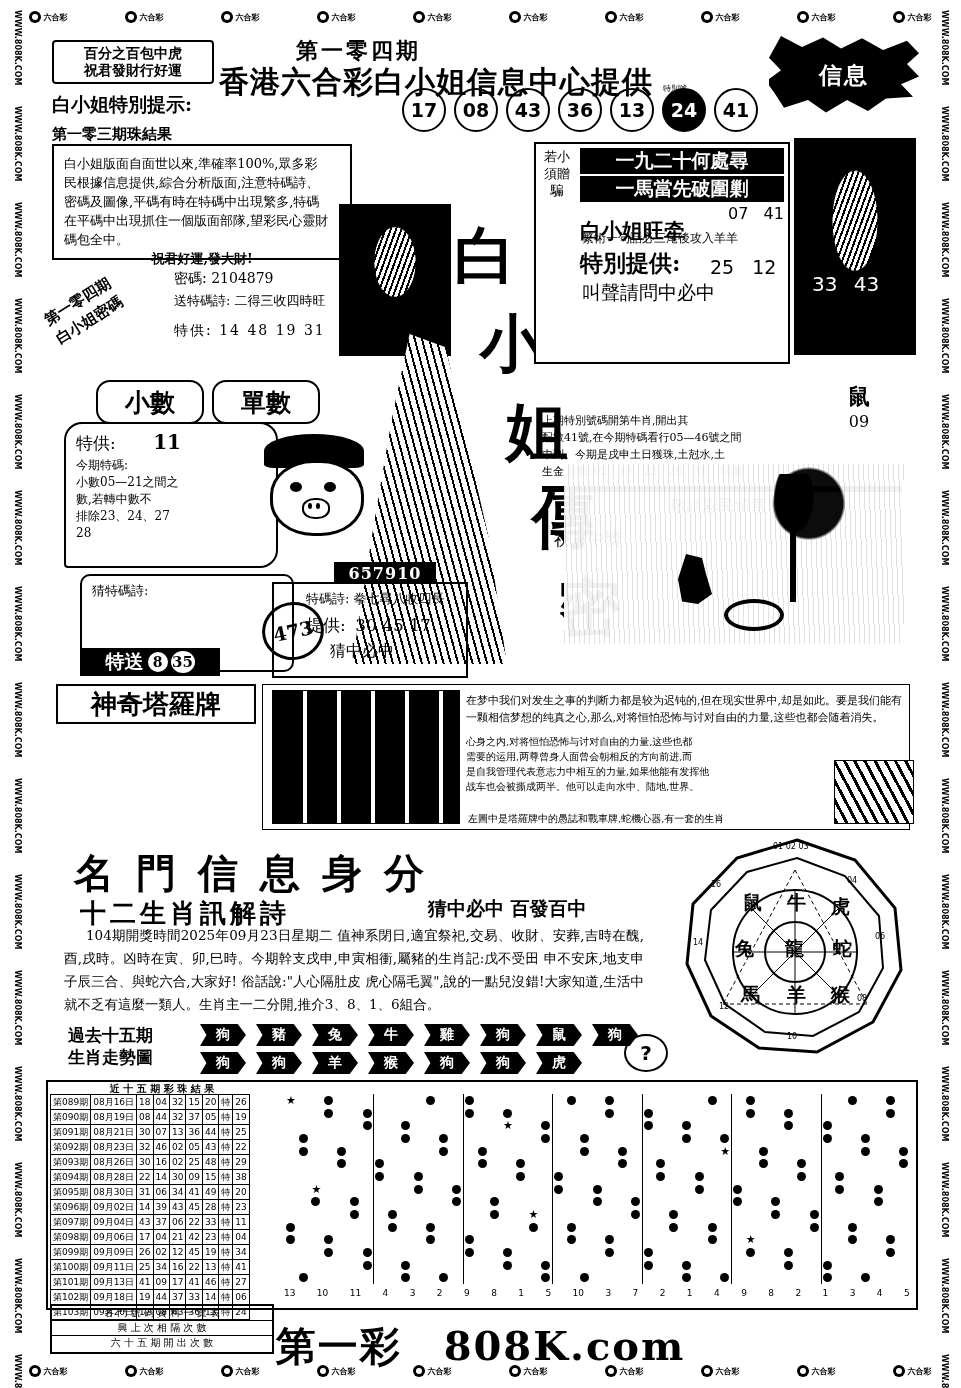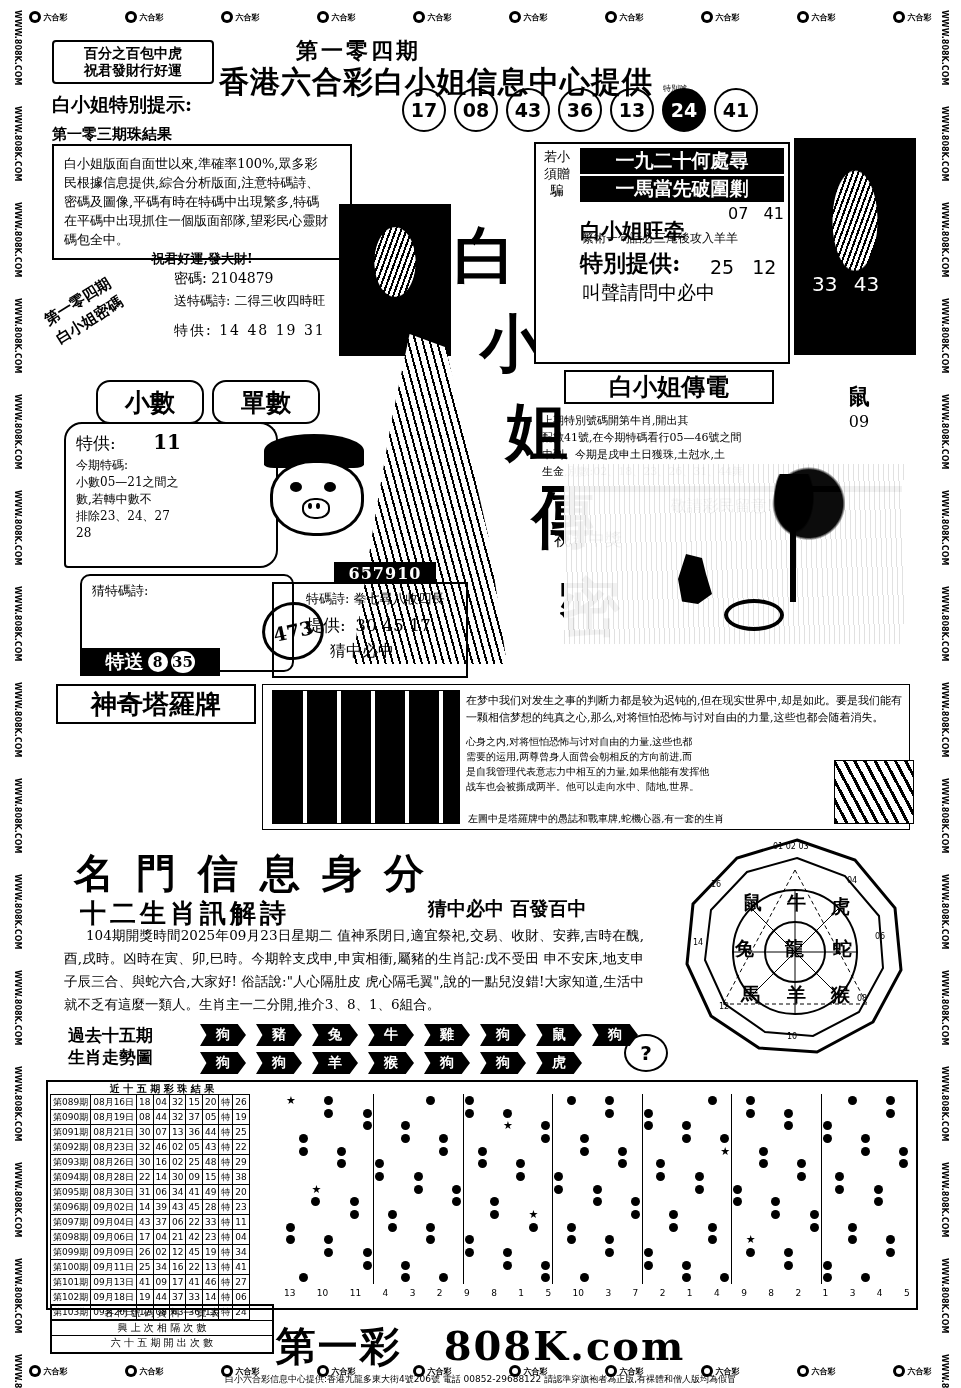--- a/index.html
+++ b/index.html
@@ -215,20 +215,23 @@
 
   <div class="content">
 
     <div class="hdr">
       <div class="badge-tl">
         <div>百分之百包中虎</div>
         <div>祝君發財行好運</div>
       </div>
       <div class="title-main">第一零四期</div>
       <div class="title-sub">香港六合彩白小姐信息中心提供</div>
+      <div class="starburst">
+          <span>信息</span>
+        </div>
 
       <div class="res-row">
         <span class="res-label">白小姐特別提示:</span>
         <div style="margin-top:6px"><span class="res-label2">第一零三期珠結果</span></div>
         <div class="balls" id="balls">
             <div class="ball">17</div>
             <div class="ball">08</div>
             <div class="ball">43</div>
             <div class="ball">36</div>
             <div class="ball">13</div>
@@ -382,23 +385,20 @@
       <span style="margin-left:12px">39</span>
     </div>
     <div style="position:absolute;left:548px;top:246px;font-size:19px;font-family:'DejaVu Serif',serif;">
       <span>叫聲請問中必中</span>
     </div>
     <div style="position:absolute;left:778px;top:238px;font-size:20px;color:#fff;text-shadow:0 0 2px #000;">
       <span>33</span>
       <span style="margin-left:10px">43</span>
     </div>
 
-    <div class="box" style="left:530px;top:336px;width:210px;height:34px;display:flex;align-items:center;justify-content:center;">
-      <span style="font-size:24px;font-weight:bold;font-family:'DejaVu Serif',serif;">白小姐傳電</span>
-    </div>
     <div style="position:absolute;left:508px;top:378px;width:360px;font-size:11px;line-height:17px;font-family:'DejaVu Serif',serif;">
       <div>上期特別號碼開第牛肖,開出其</div>
       <div id="notelines">
           <div>配數41號,在今期特碼看行05—46號之間</div>
           <div>中到。今期是戌申土日獲珠,土尅水,土</div>
           <div>生金,別數:02、18、23、26、31、44舞</div>
         </div>
     </div>
     <div class="blackbar" style="position:absolute;left:508px;top:452px;width:360px;height:6px;"></div>
     <div style="position:absolute;left:508px;top:462px;width:360px;text-align:center;font-size:16px;font-family:'DejaVu Serif',serif;">
@@ -872,16 +872,13 @@
       <div style="border-bottom:1px solid #000;">興 上 次 相 隔 次 數</div>
       <div>六 十 五 期 開 出 次 數</div>
     </div>
 
   </div>
 
   <div class="footer-logo">
     <span>第一彩</span>
     <span style="margin-left:26px">808K.com</span>
   </div>
-  <div class="footer-note">
-    <span>白小六合彩信息中心提供:香港九龍多東大街4號206號   電話 00852-29688122   請認準穿旗袍者為正版,有裸體和僧人版均為假冒</span>
-  </div>
 </div>
 
 </body></html>

